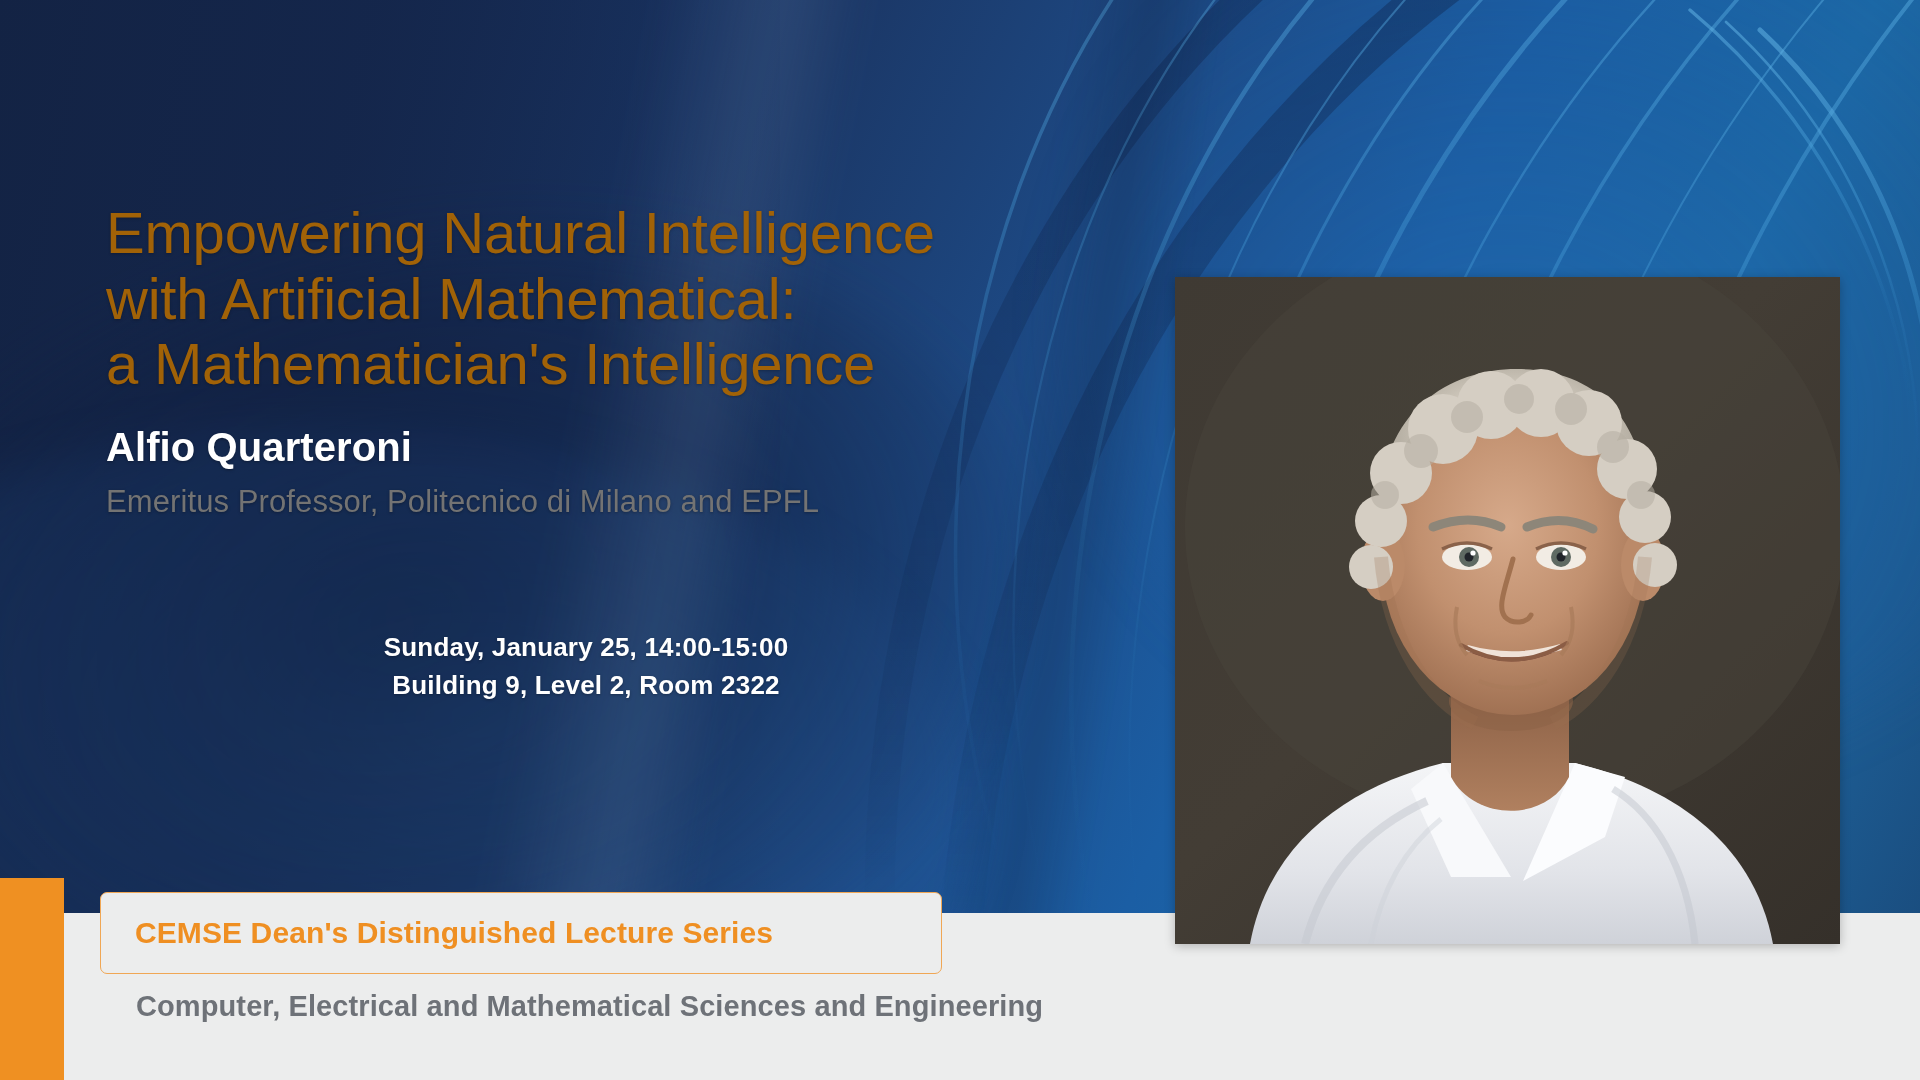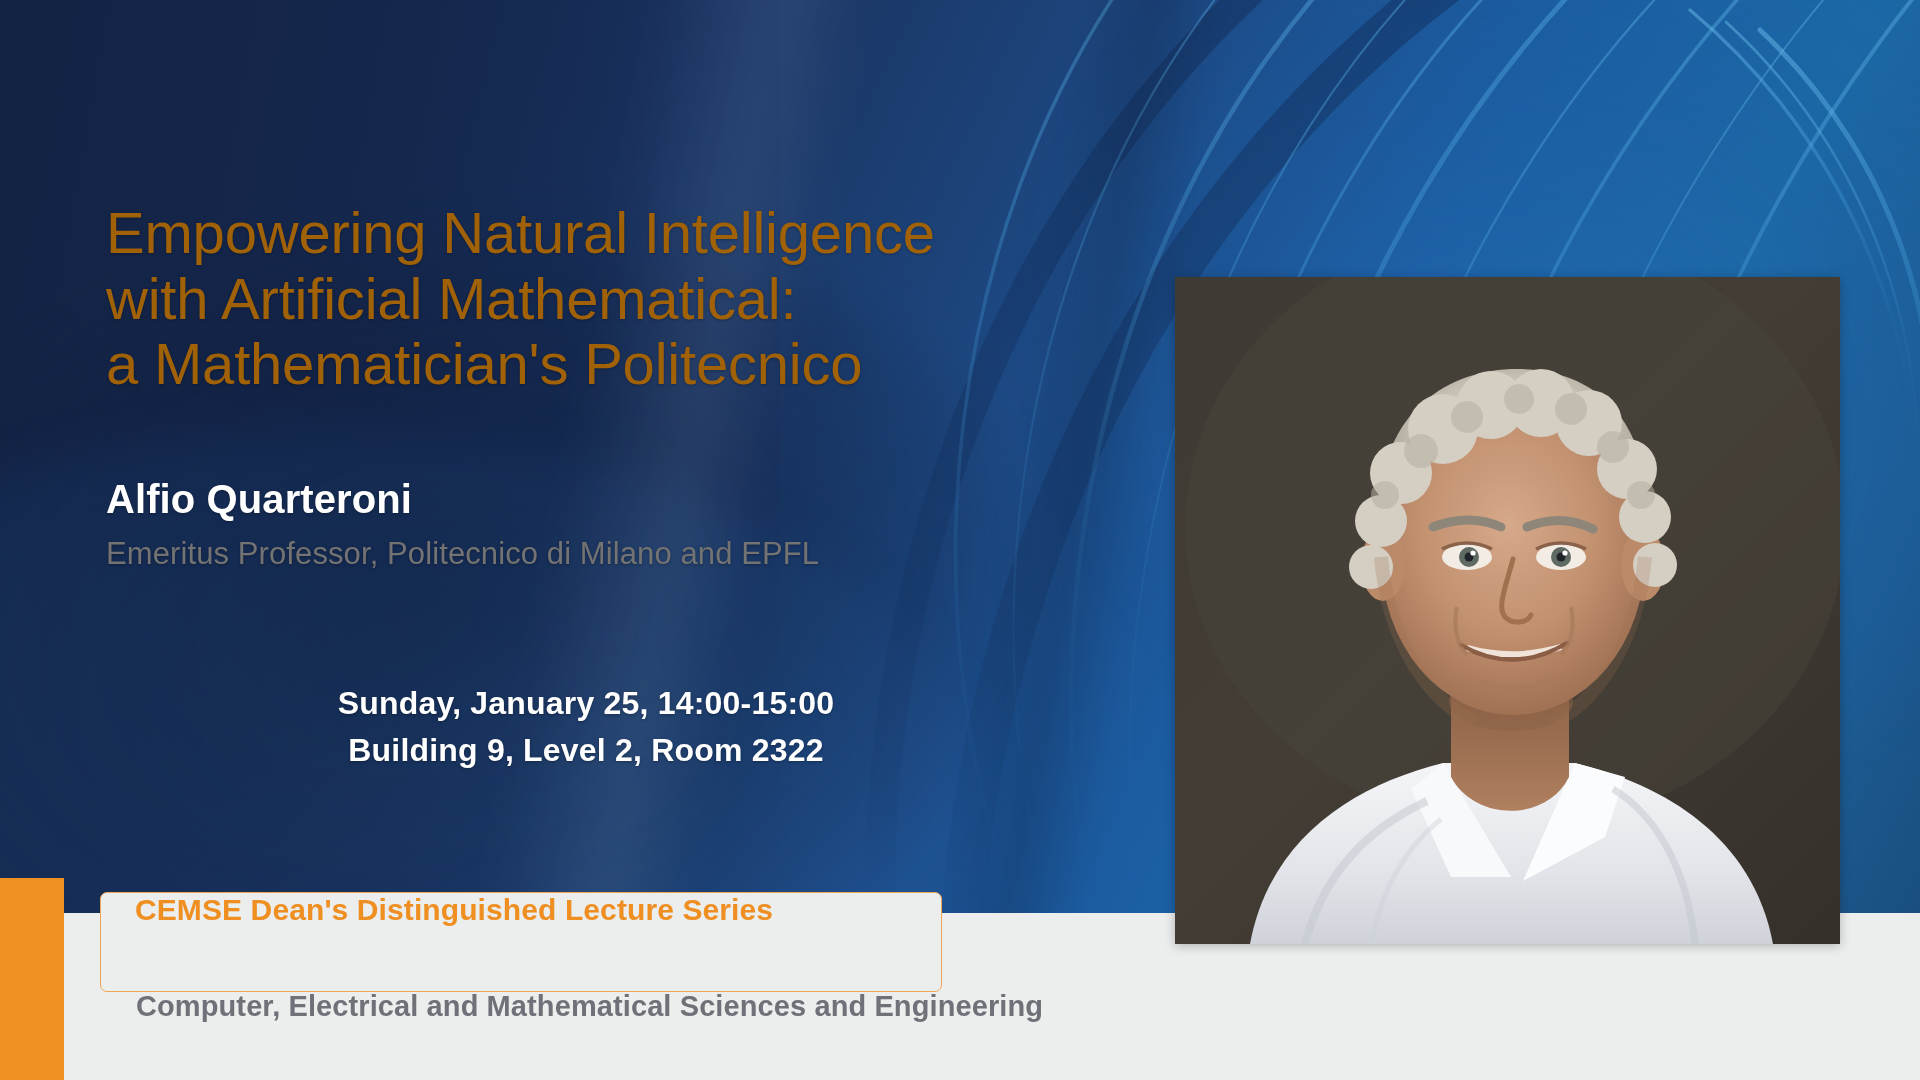--- a/index.html
+++ b/index.html
@@ -140,41 +140,41 @@
     letter-spacing: -0.2px;
     margin: 0;
     text-shadow: 0 1px 3px rgba(0,0,0,0.25);
   }
   .talk-title .ln { display: block; white-space: nowrap; }
 
   .speaker-name {
     color: #ffffff;
     font-size: 40px;
     font-weight: 700;
-    margin: 80px 0 0 0;
+    margin: 28px 0 0 0;
     letter-spacing: 0.1px;
     text-shadow: 0 1px 3px rgba(0,0,0,0.3);
   }
   .speaker-affil {
     color: #737373;
     font-size: 31px;
     font-weight: 400;
     margin: 14px 0 0 0;
     letter-spacing: 0.1px;
     text-shadow: 0 1px 3px rgba(0,0,0,0.3);
   }
 
   .event-meta {
     margin-top: 108px;
     width: 960px;
     text-align: center;
     color: #ffffff;
   }
   .event-line {
-    font-size: 32px;
+    font-size: 26px;
     font-weight: 700;
     line-height: 1.48;
     letter-spacing: 0.2px;
     text-shadow: 0 1px 3px rgba(0,0,0,0.3);
     text-align: center;
   }
 
   
   .photo {
     position: absolute;
@@ -205,27 +205,27 @@
     width: 64px;
     height: 202px;
     background: #ef9022;
     z-index: 9;
   }
   .series-box {
     position: absolute;
     left: 100px;
     top: 892px;
     width: 842px;
-    height: 100px;
+    height: 82px;
     box-sizing: border-box;
     background: #eceded;
     border: 1.5px solid #f0a755;
     border-radius: 7px;
     display: flex;
-    align-items: flex-start;
+    align-items: center;
     z-index: 10;
   }
   .series-label {
     color: #ef8f22;
     font-size: 30px;
     font-weight: 700;
     padding-left: 34px;
     letter-spacing: 0.1px;
     white-space: nowrap;
   }
@@ -292,21 +292,21 @@
     </div>
 
     <div class="hero-streak"></div>
     <div class="hero-streak2"></div>
   </div>
 
   <div class="text-col">
     <h1 class="talk-title">
       <span class="ln">Empowering Natural Intelligence</span>
       <span class="ln">with Artificial Mathematical:</span>
-      <span class="ln">a Mathematician's Politecnico</span>
+      <span class="ln">a Mathematician's Intelligence</span>
     </h1>
 
     <div class="speaker-name">Alfio Quarteroni</div>
     <div class="speaker-affil">Emeritus Professor, Politecnico di Milano and EPFL</div>
 
     <div class="event-meta">
       <div class="event-line">Sunday, January 25, 14:00-15:00</div>
       <div class="event-line">Building 9, Level 2, Room 2322</div>
     </div>
   </div>

